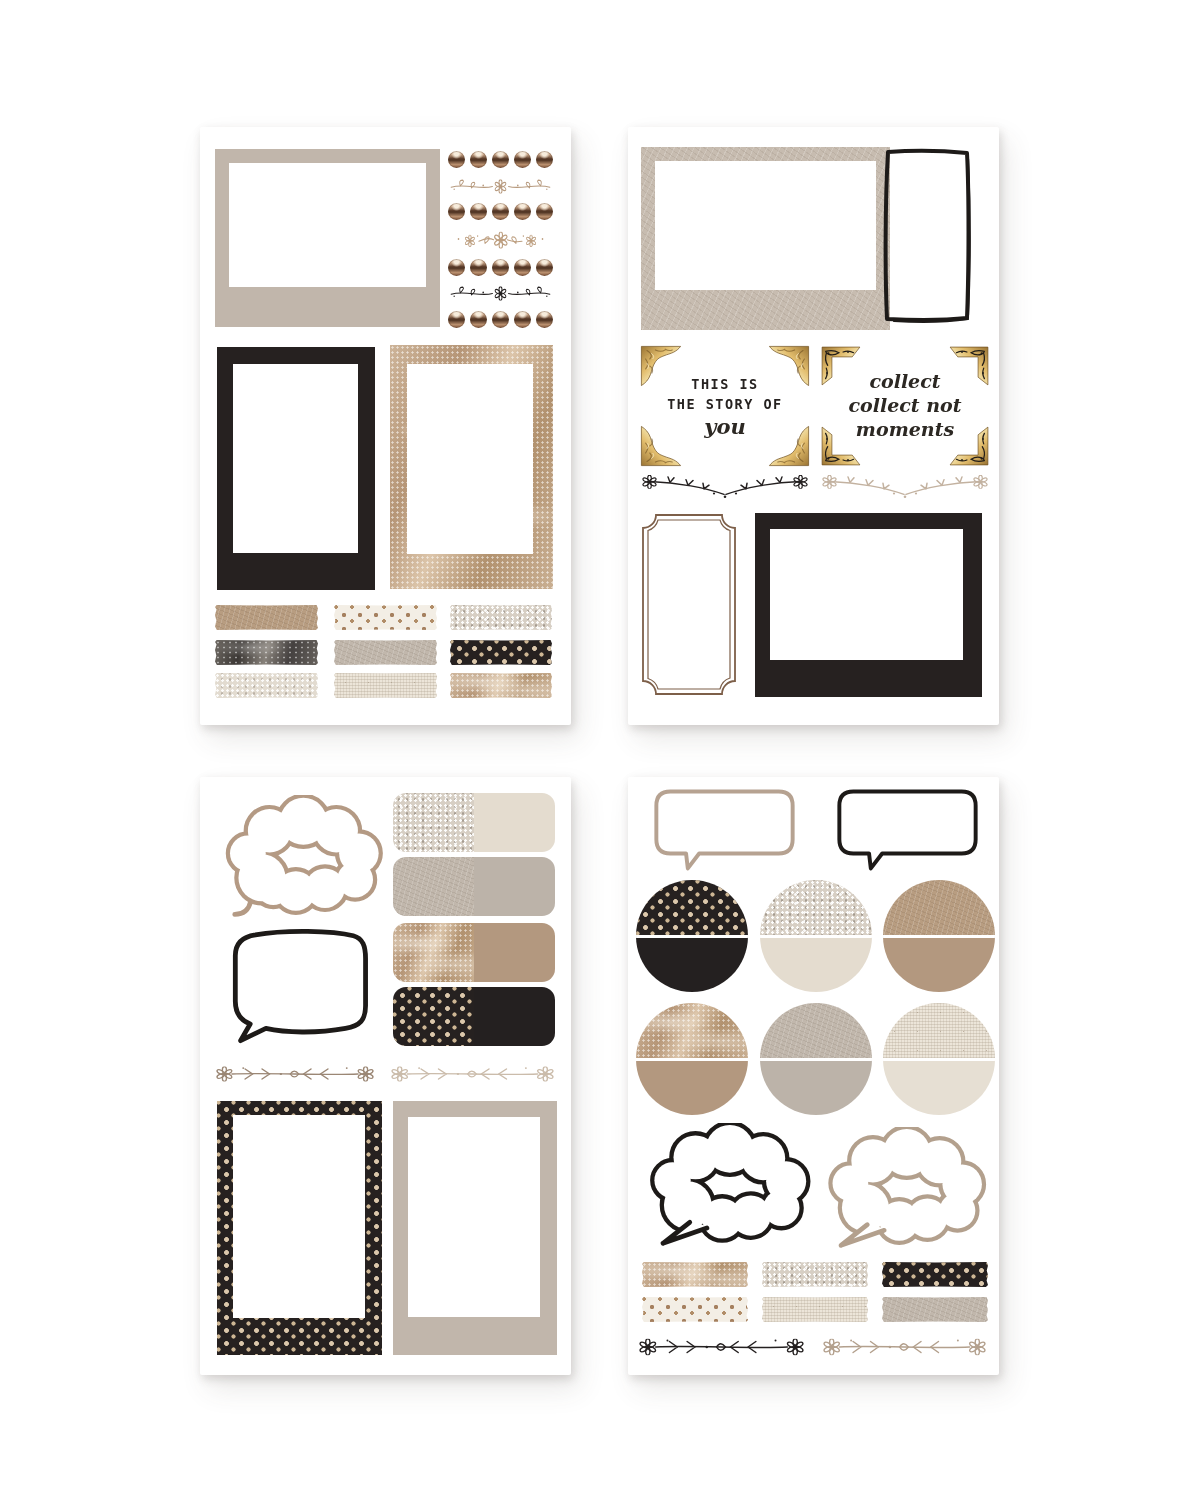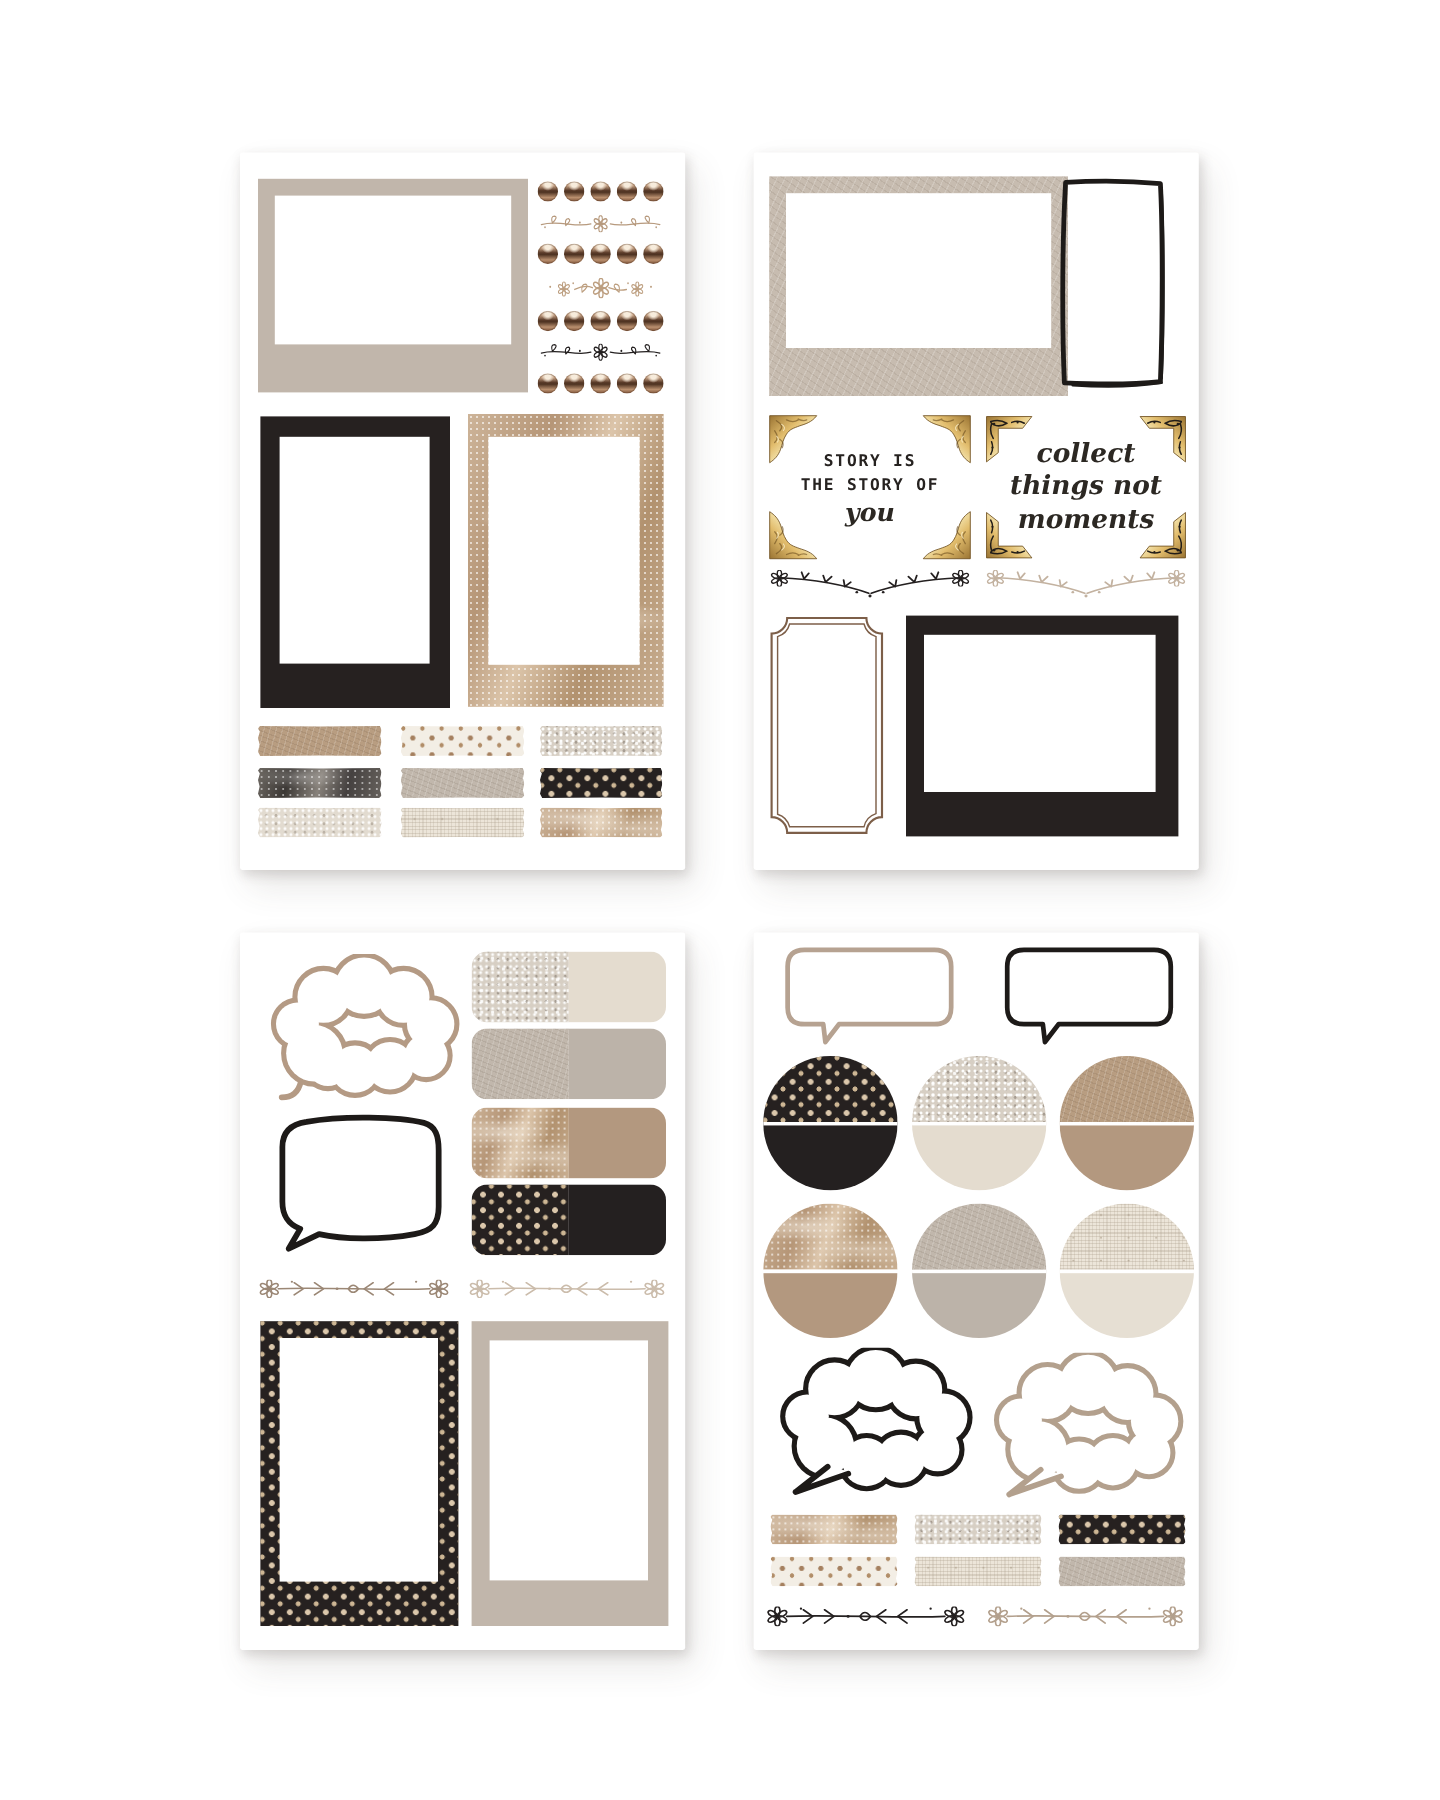--- a/index.html
+++ b/index.html
@@ -83,21 +83,21 @@
   .corner{position:absolute;width:42px;height:42px;}
   .c-tl{left:0;top:0;}
   .c-tr{right:0;top:0;transform:scaleX(-1);}
   .c-bl{left:0;bottom:0;transform:scaleY(-1);}
   .c-br{right:0;bottom:0;transform:scale(-1,-1);}
   .qcaps{font-family:"DejaVu Sans Mono","Liberation Mono",monospace;font-weight:700;font-size:13.5px;
          letter-spacing:1.5px;color:#262220;line-height:1.5;text-align:center;white-space:nowrap;}
   .qscript{font-family:"DejaVu Serif","Liberation Serif",serif;font-style:italic;font-weight:700;
            color:#2c2823;text-align:center;}
   .qscript.big{font-size:21px;line-height:1.1;}
-  .qscript.quote2{font-size:22px;line-height:1.25;text-align:right;}
+  .qscript.quote2{font-size:19px;line-height:1.25;text-align:right;}
   svg.icon{display:block;width:100%;height:100%;}
 </style>
 </head>
 <body>
 
 <svg style="position:absolute;width:0;height:0" aria-hidden="true">
   <defs>
     <linearGradient id="goldA" x1="0" y1="0" x2="1" y2="1">
       <stop offset="0" stop-color="#9a7433"></stop>
         <stop offset=".35" stop-color="#e2bd6d"></stop>
@@ -335,40 +335,40 @@
         </svg>
       <svg class="corner c-tr" viewBox="0 0 60 60">
           <use href="#corner-carved"></use>
         </svg>
       <svg class="corner c-bl" viewBox="0 0 60 60">
           <use href="#corner-carved"></use>
         </svg>
       <svg class="corner c-br" viewBox="0 0 60 60">
           <use href="#corner-carved"></use>
         </svg>
-      <div class="qcaps">STORY IS</div>
+      <div class="qcaps">THIS IS</div>
       <div class="qcaps">THE STORY OF</div>
       <div class="qscript big">you</div>
     </div>
 
     <div class="quote-block" style="left:192px;top:218px;width:170px;height:122px;">
       <svg class="corner c-tl" viewBox="0 0 60 60">
           <use href="#corner-scroll"></use>
         </svg>
       <svg class="corner c-tr" viewBox="0 0 60 60">
           <use href="#corner-scroll"></use>
         </svg>
       <svg class="corner c-bl" viewBox="0 0 60 60">
           <use href="#corner-scroll"></use>
         </svg>
       <svg class="corner c-br" viewBox="0 0 60 60">
           <use href="#corner-scroll"></use>
         </svg>
       <div class="qscript quote2">collect</div>
-      <div class="qscript quote2">things not</div>
+      <div class="qscript quote2">collect not</div>
       <div class="qscript quote2">moments</div>
     </div>
 
     <svg class="flour" style="left:12px;top:348px;width:170px;height:24px;color:#242020;" viewBox="0 0 170 26" preserveAspectRatio="none">
         <use href="#fl-vee"></use>
       </svg>
     <svg class="flour" style="left:192px;top:348px;width:170px;height:24px;color:#c3b2a0;" viewBox="0 0 170 26" preserveAspectRatio="none">
         <use href="#fl-vee"></use>
       </svg>
 

